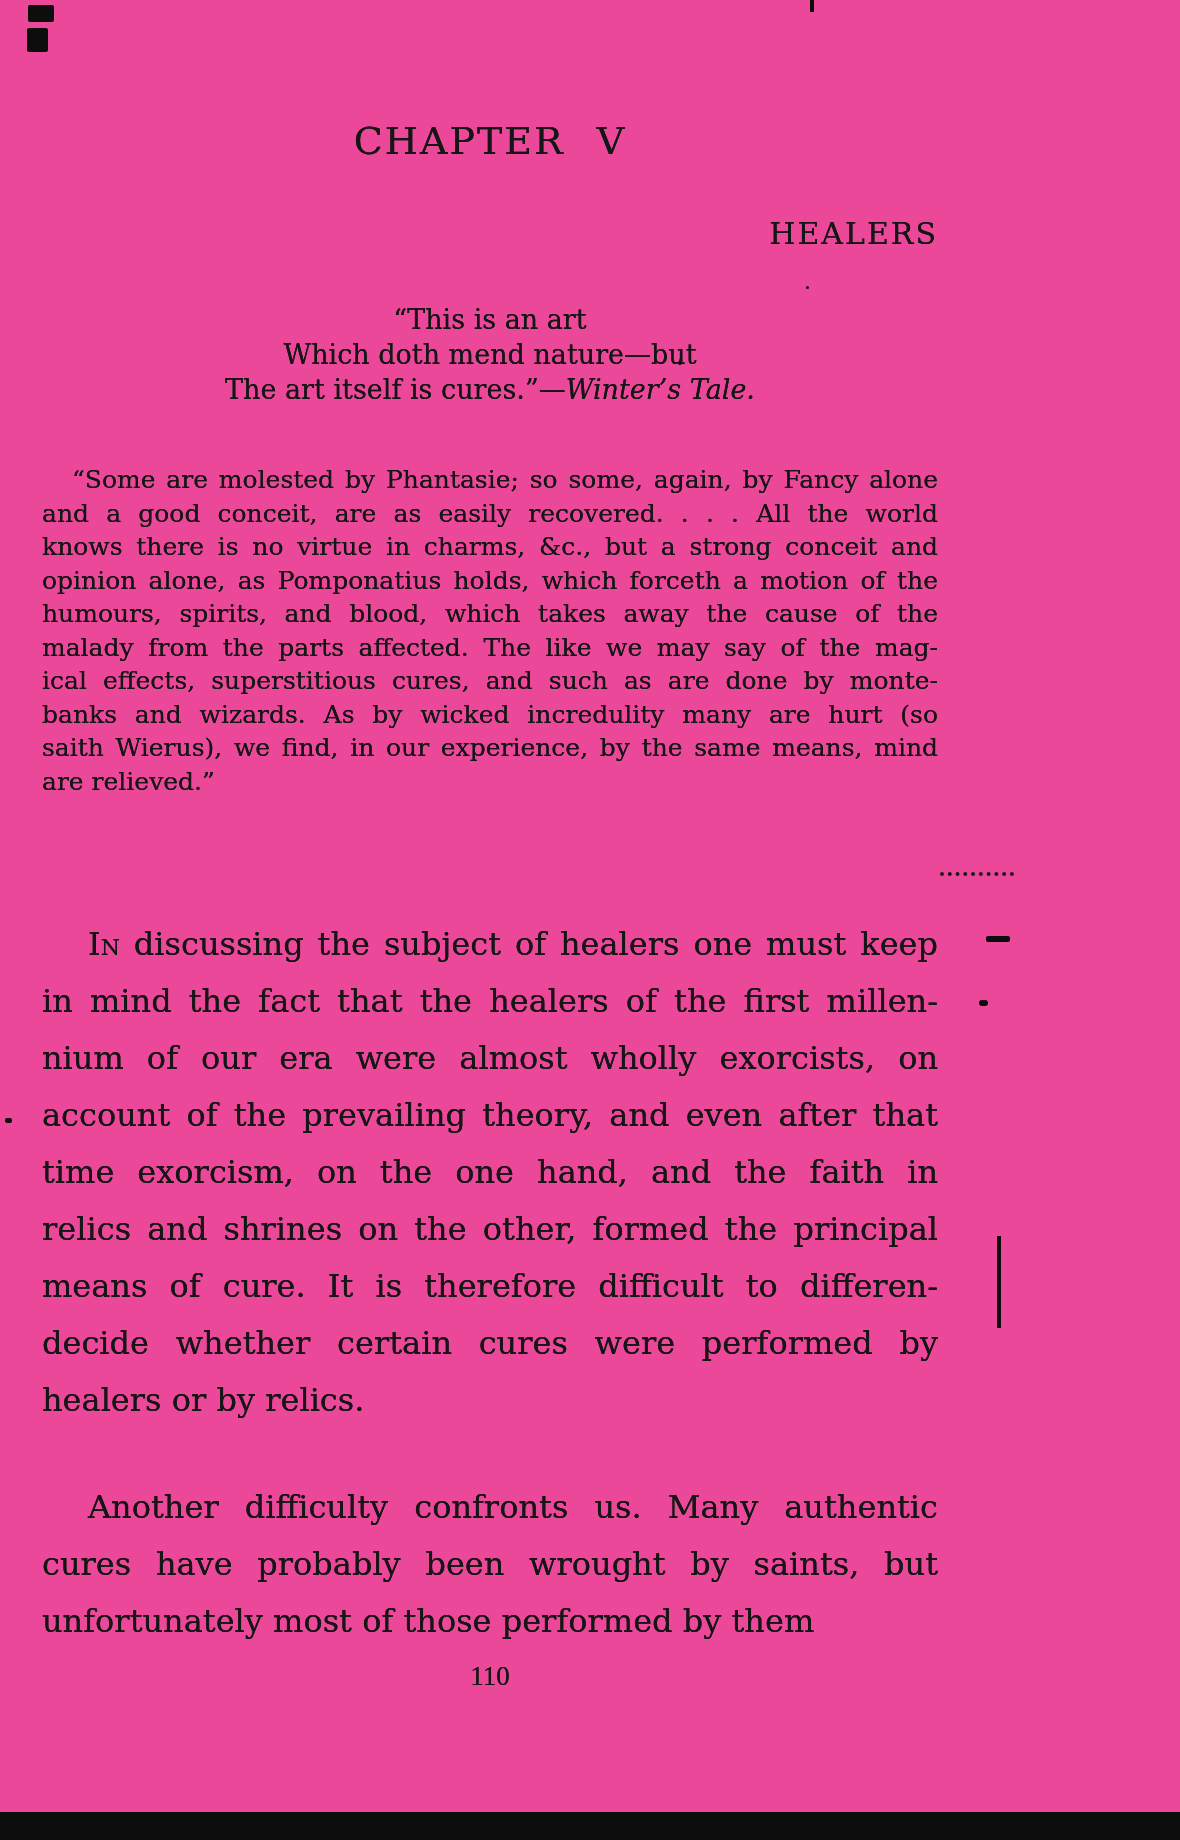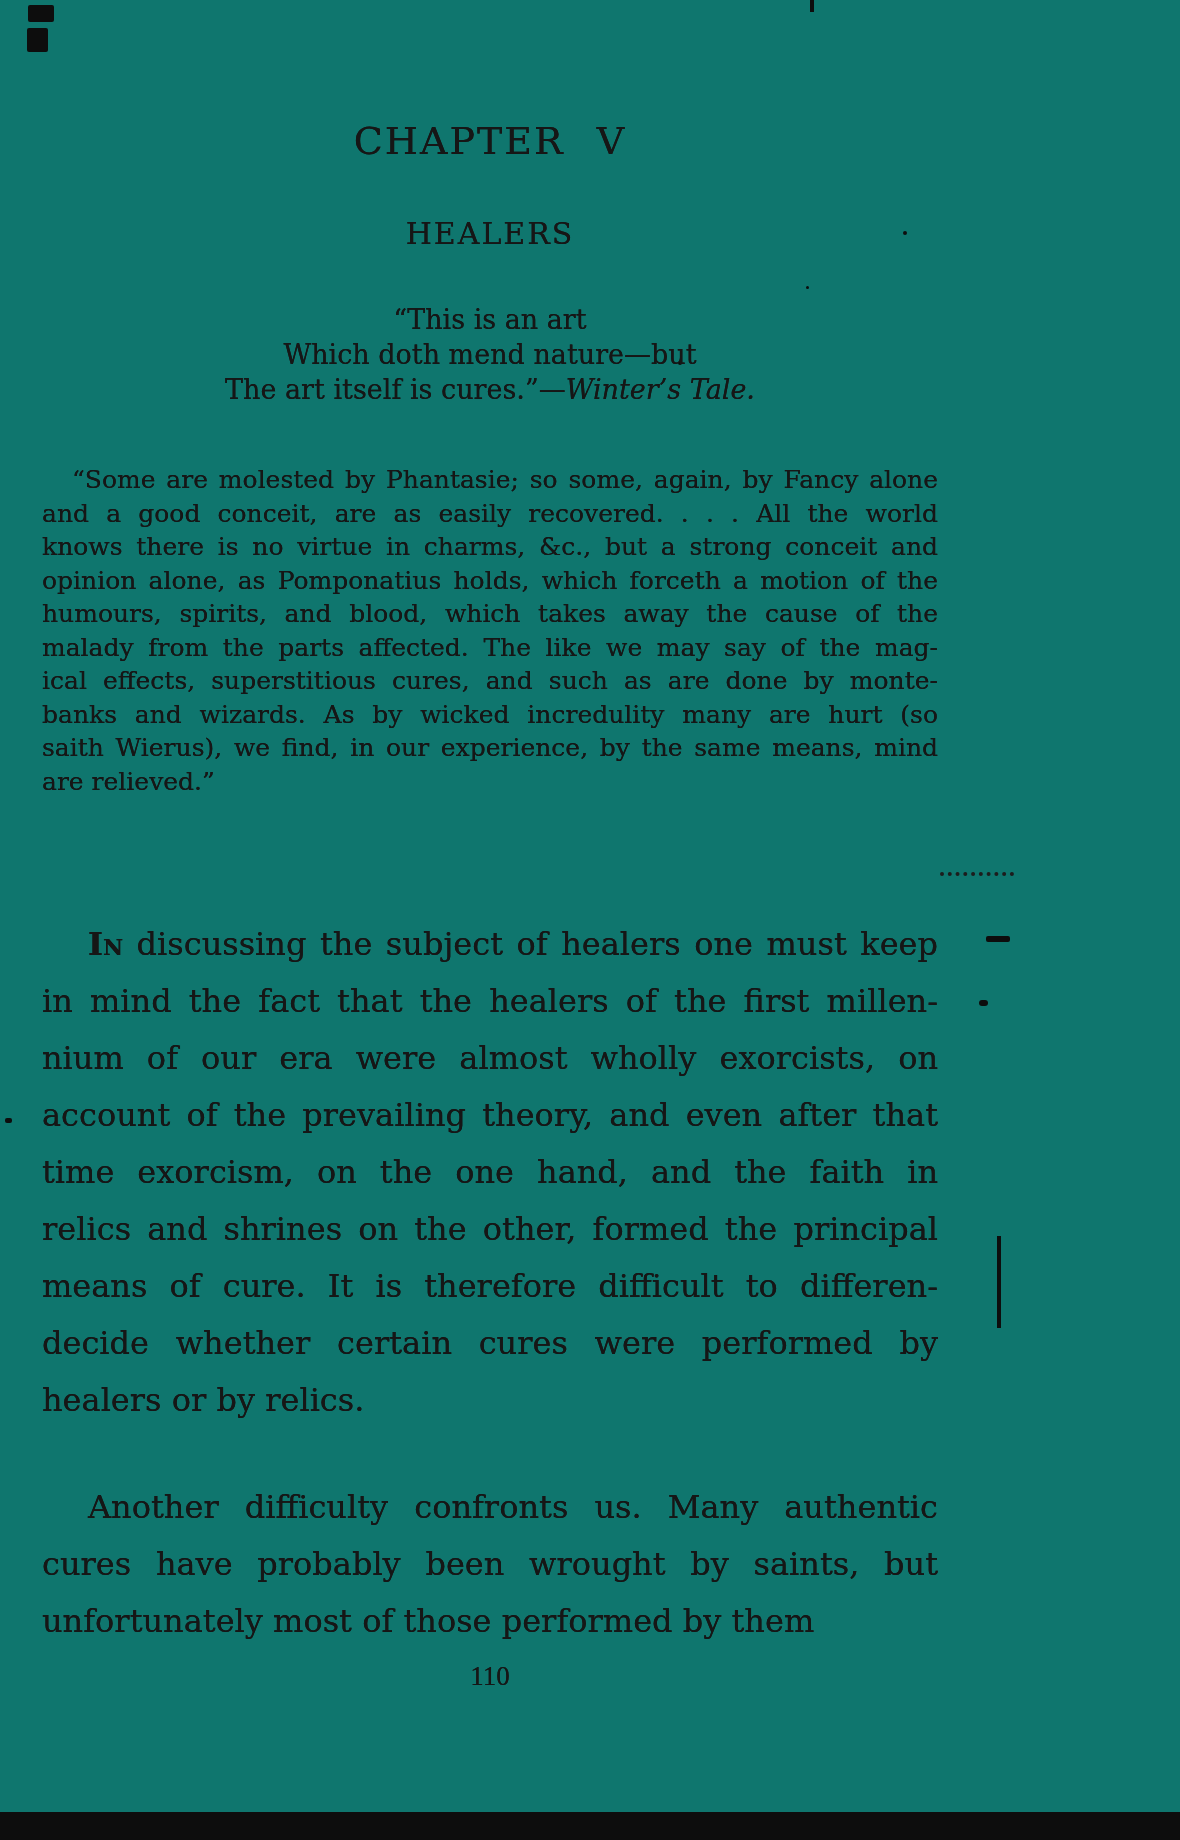--- a/index.html
+++ b/index.html
@@ -1,20 +1,20 @@
 <!DOCTYPE html>
 <html><head>
 <meta charset="utf-8">
 <style>
   html,body { margin:0; padding:0; background:#e8e8e8; }
   .page {
     position: relative;
     width: 1180px;
     height: 1840px;
-    background: #0f766e;
+    background: #ec4899;
     font-family: "DejaVu Serif", serif;
     color: #161616;
     overflow: hidden;
     text-shadow: 0 0 0.4px currentColor;
   }
   .column {
     position: absolute;
     left: 42px;
     top: 0;
     width: 896px;
@@ -26,21 +26,21 @@
     font-weight: normal;
     text-align: center;
     letter-spacing: 2px;
     word-spacing: 18px;
   }
   .section {
     margin: 52px 0 0 0;
     font-size: 30px;
     line-height: 36px;
     font-weight: normal;
-    text-align: center;
+    text-align: right;
     letter-spacing: 2px;
   }
   .verse {
     margin-top: 50px;
     text-align: center;
     font-size: 27px;
     line-height: 35px;
   }
   .ital { font-style: italic; }
   .bq {
@@ -50,21 +50,21 @@
   }
   .bq .ind { padding-left: 30px; }
   .j { text-align: justify; text-align-last: justify; }
   .bodypara {
     font-size: 32px;
     line-height: 57px;
   }
   .p1 { margin-top: 118px; }
   .p2 { margin-top: 50px; }
   .bodypara .ind { padding-left: 46px; }
-  .sc { font-variant: small-caps; font-weight: bold; }
+  .sc { font-variant: small-caps; }
   .pagenum {
     margin-top: 10px;
     text-align: center;
     font-size: 27px;
     line-height: 32px;
     font-family: Liberation Serif, serif;
   }
   
   .art { position: absolute; background: #0d0d0d; }
   .art-tl-a   { left:28px;  top:5px;    width:26px; height:17px; border-radius:2px; }

